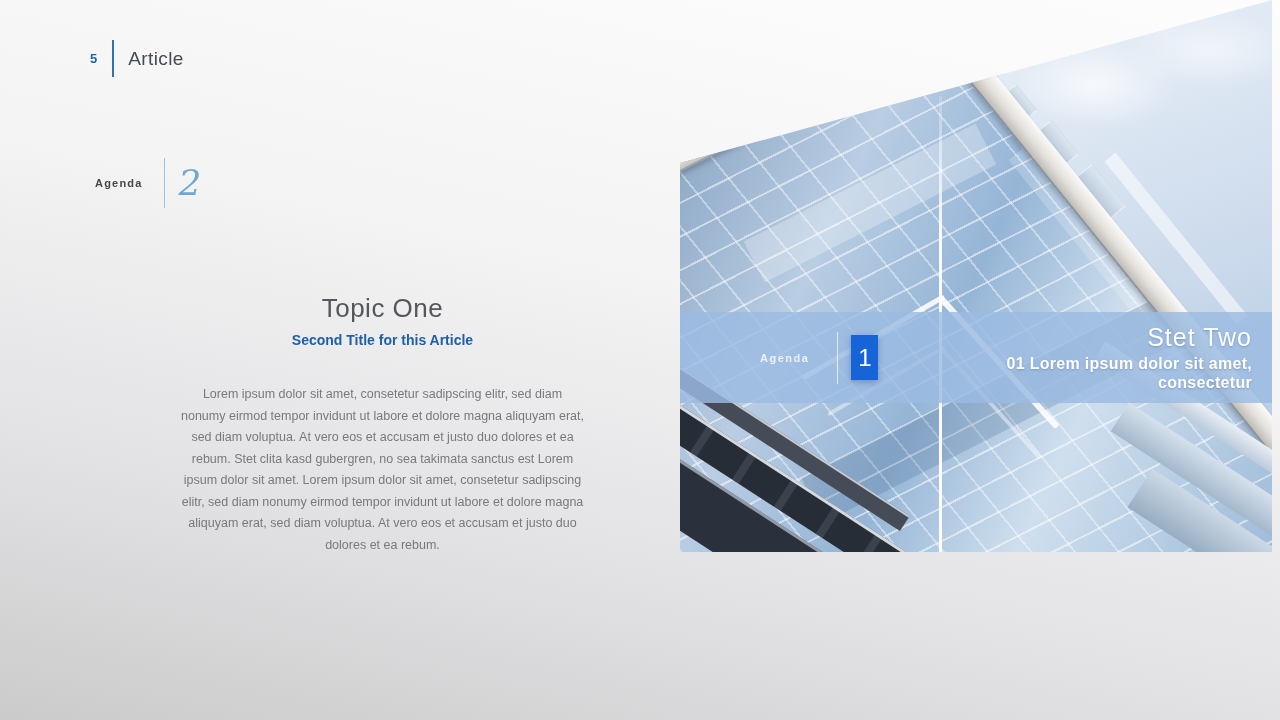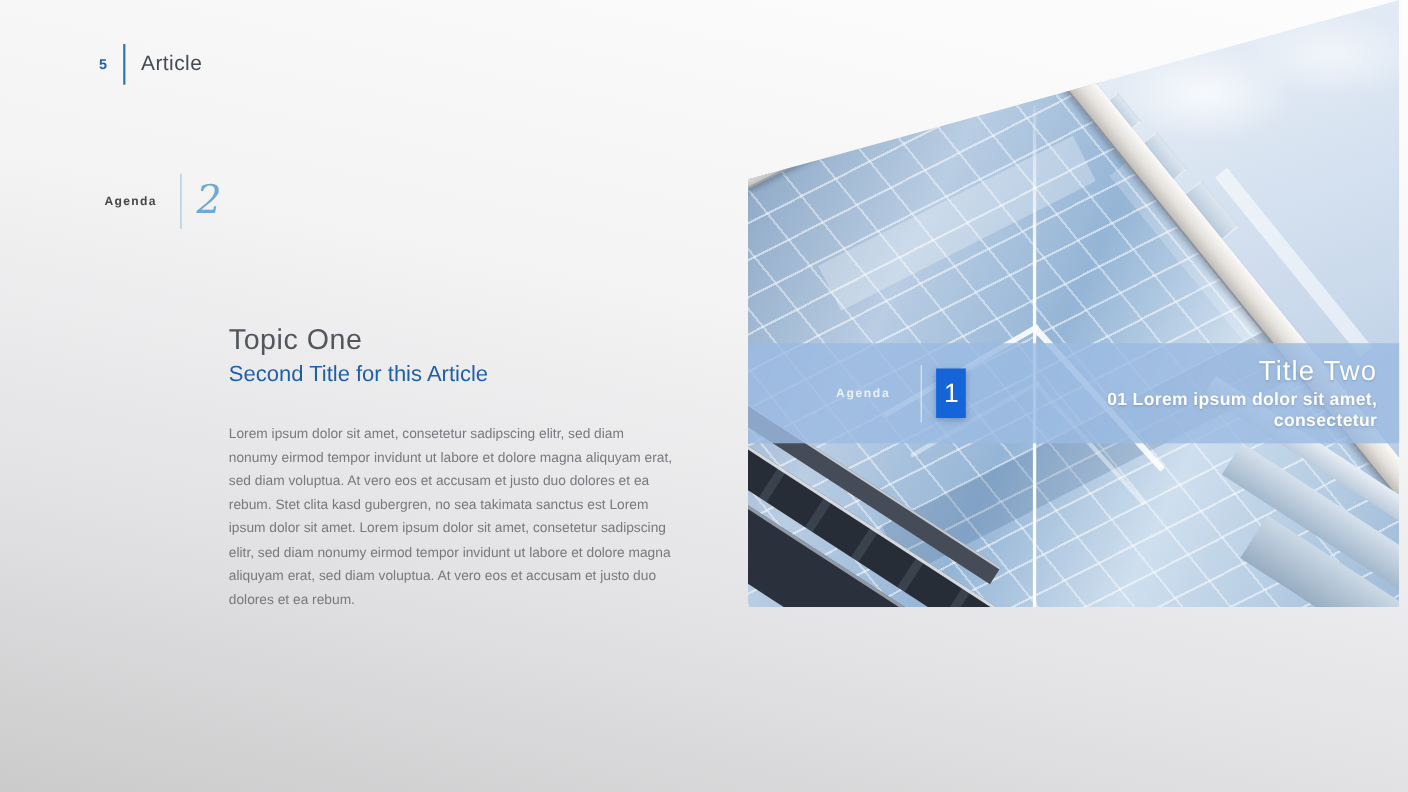--- a/index.html
+++ b/index.html
@@ -14,23 +14,23 @@
   .hdr-num{font-size:13px;font-weight:700;color:#1e62ae;}
   .hdr-div{width:2px;height:37px;background:#2e74b5;margin:0 14px 0 15px;}
   .hdr-title{font-size:19px;color:#434a52;letter-spacing:.4px;}
   
   .agenda{position:absolute;left:95px;top:158px;display:flex;align-items:center;height:50px;}
   .agenda-label{font-size:11px;font-weight:700;color:#474747;letter-spacing:1.2px;}
   .agenda-div{width:1px;height:50px;background:#9cc2de;margin-left:21px;}
   .agenda-num{margin-left:14px;font-family:"DejaVu Serif",serif;font-style:italic;
     font-size:36px;color:#6ea9d2;line-height:50px;}
   
-  .article{position:absolute;left:208px;top:294px;width:403px;text-align:left;}
+  .article{position:absolute;left:181px;top:294px;width:403px;text-align:center;}
   .article h1{margin:0;font-size:26px;font-weight:400;color:#53575c;letter-spacing:.5px;line-height:28px;}
-  .article h2{margin:8px 0 0;font-size:20px;font-weight:400;color:#1e5fa9;line-height:20px;}
+  .article h2{margin:8px 0 0;font-size:14px;font-weight:700;color:#1e5fa9;line-height:20px;}
   .article p{margin:34px 0 0;font-size:12.5px;color:#77797c;line-height:21.5px;}
   
   .photo{position:absolute;left:680px;top:0;width:592px;height:552px;z-index:1;
     clip-path:polygon(0 163px,100% 0,100% 100%,0 100%);overflow:hidden;}
   .photo *{position:absolute;}
   .sky{inset:0;background:linear-gradient(160deg,#f2f6fb 0%,#dde7f3 35%,#c3d4e8 70%,#aec5df 100%);}
   .cloud{background:radial-gradient(ellipse at center,rgba(255,255,255,.95),rgba(255,255,255,0) 70%);filter:blur(4px);}
   .cl1{left:-40px;top:130px;width:220px;height:110px;}
   .cl2{left:-20px;top:250px;width:180px;height:100px;}
   .cl3{left:330px;top:40px;width:170px;height:90px;opacity:.8;}
@@ -157,19 +157,19 @@
     <div class="slatBR br1"></div>
     <div class="slatBR br2"></div>
     <div class="slatBR br3"></div>
   </div>
 
   <div class="band">
     <span class="band-agenda">Agenda</span>
     <span class="band-div"></span>
     <span class="num-box">1</span>
     <div class="band-right">
-      <div class="band-title">Title Two</div>
+      <div class="band-title">Stet Two</div>
       <div class="band-sub">01 Lorem ipsum dolor sit amet,</div>
       <div class="band-sub" style="margin-top:0">consectetur</div>
     </div>
   </div>
 
 </div>
 
 </body></html>

